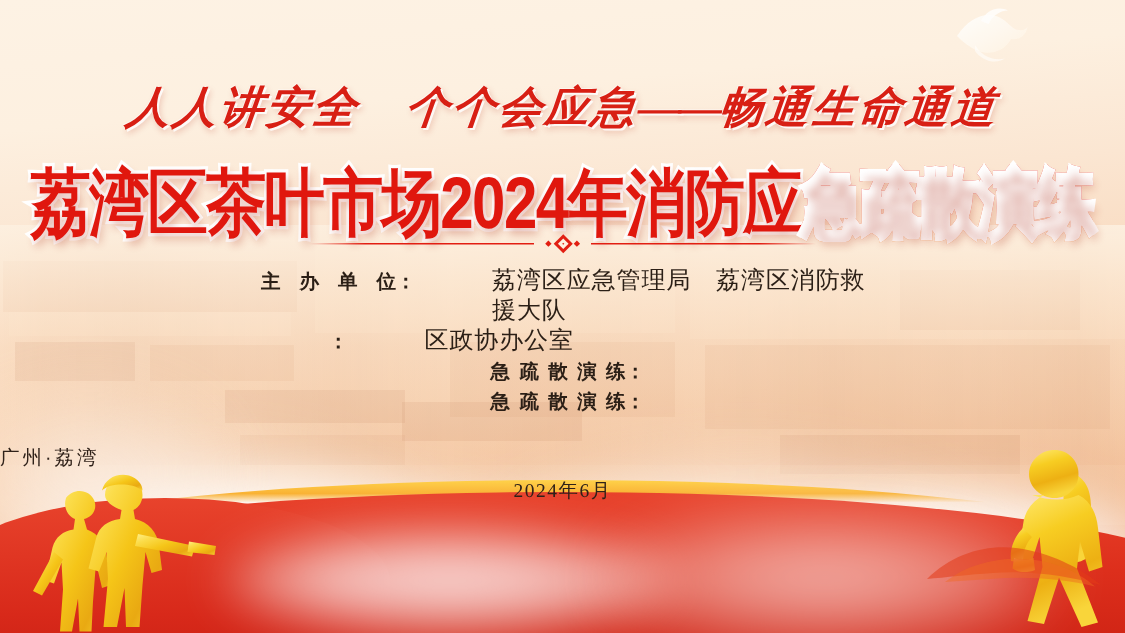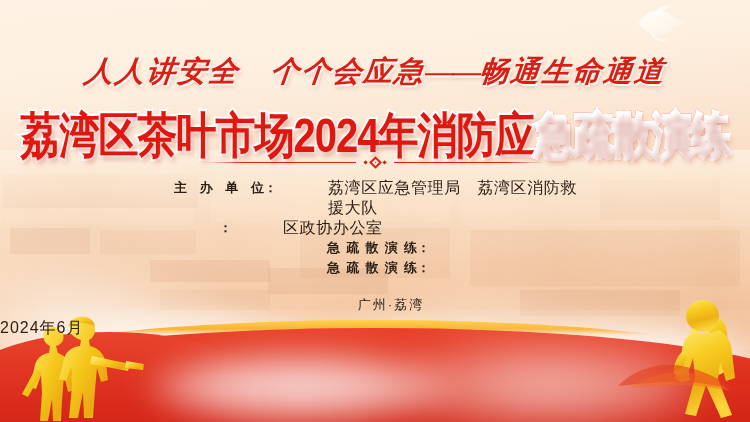--- a/index.html
+++ b/index.html
@@ -74,22 +74,22 @@
   .orn .d.inner::before{ content:""; position:absolute; inset:3.6px; background:#e21e12; z-index:2; }
   .orn .sq{ width:3.2px; height:3.2px; background:#e21e12; transform:rotate(45deg); }
 
   
   .orgs{ position:absolute; left:0; right:0; top:178px; }
   .orow{ display:flex; justify-content:center; line-height:20px;padding-left:12px; }
   .olabel{ width:90px; text-align:justify; text-align-last:justify; font-weight:bold; font-size:13px; color:#2b1f16; }
   .ocolon{ font-weight:bold; font-size:13px; color:#2b1f16; margin-right:5px; }
   .oval{ width:260px; font-size:16px; color:#2b1f16; letter-spacing:.6px;margin-left:46px; }
 
-  .place{ position:absolute; left:0; right:0; top:296px; text-align:center; font-size:13px; color:#2f2119; letter-spacing:2px;margin-left:32px; }
-  .date{ position:absolute; left:0; right:0; top:318px; font-size:16px; color:#2f2119; letter-spacing:1px; }
+  .place{ position:absolute; left:0; right:0; top:296px; font-size:13px; color:#2f2119; letter-spacing:2px; }
+  .date{ position:absolute; left:0; right:0; top:318px; text-align:center; font-size:13px; color:#2f2119; letter-spacing:1px;font-family:Liberation Serif, serif; }
 
   
   .band{
     position:absolute; left:-60px; right:-60px; bottom:-56px; height:150px;
     border-radius:50% 50% 0 0 / 62px 62px 0 0;
     background:linear-gradient(180deg,#e8412a 0%,#dd2f1c 35%,#cf2314 70%,#c21c10 100%);
   }
   .band-gold{
     position:absolute; left:-60px; right:-60px; bottom:-48px; height:150px;
     border-radius:50% 50% 0 0 / 62px 62px 0 0;

